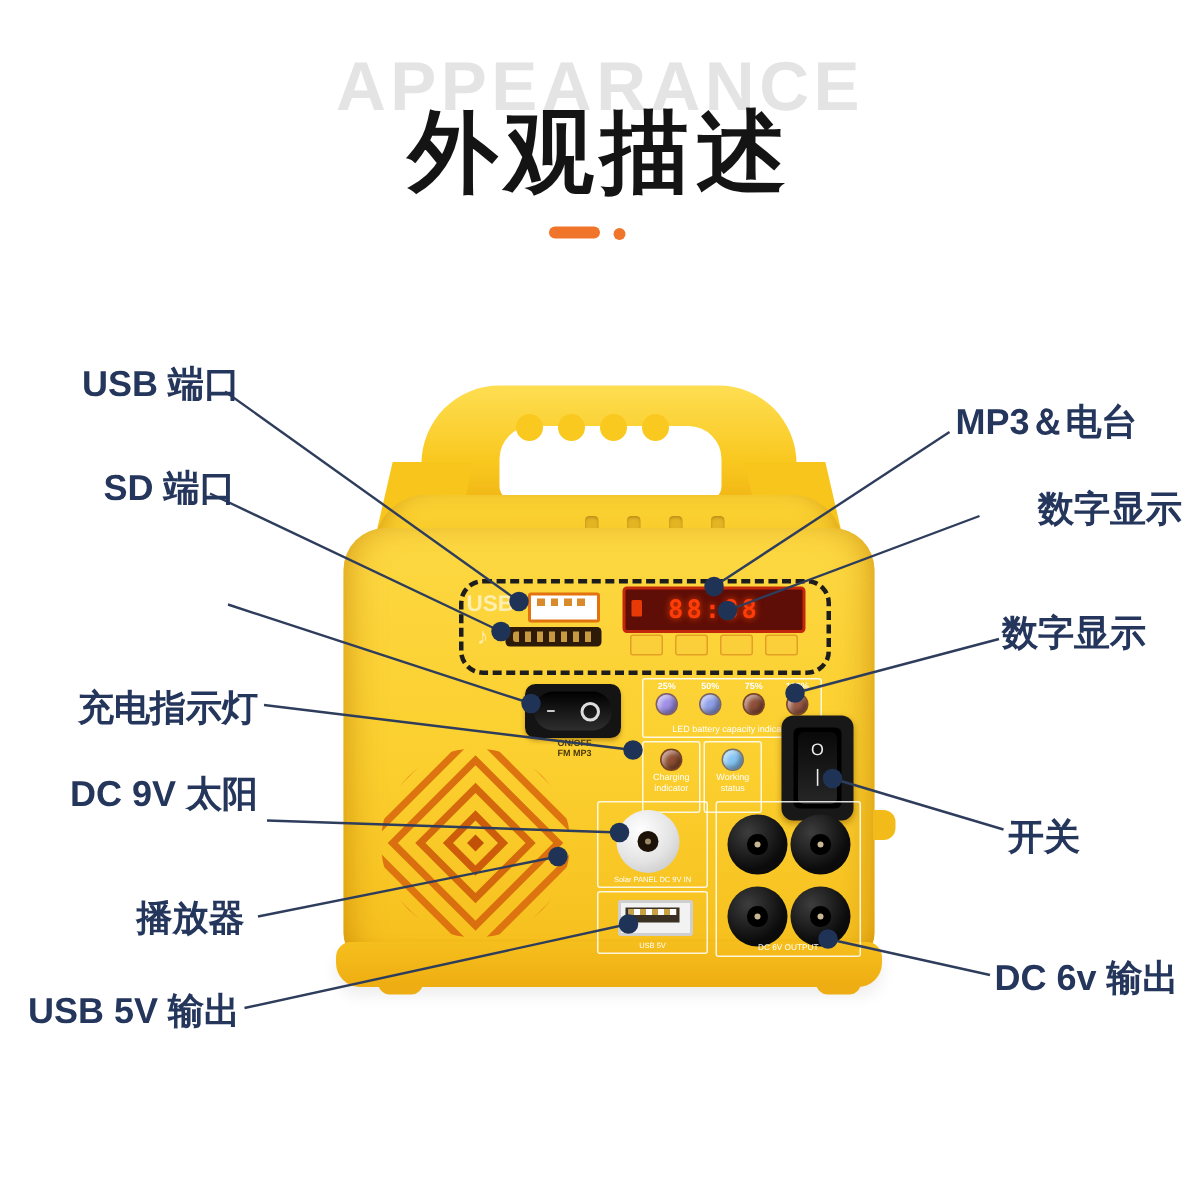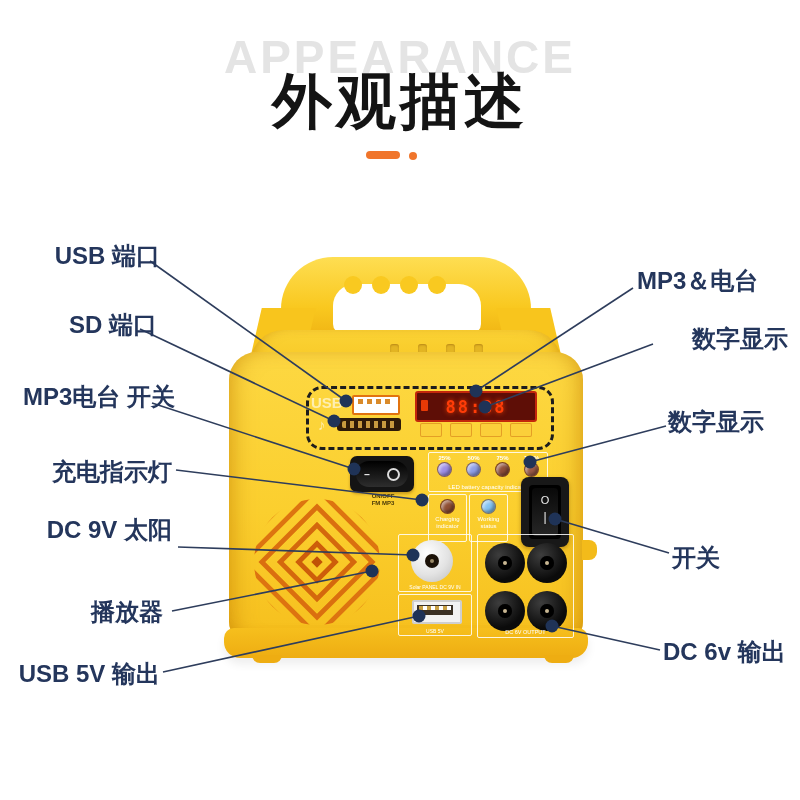--- a/index.html
+++ b/index.html
@@ -299,21 +299,20 @@
         <circle cx="476" cy="391" r="6.5"></circle>
       <circle cx="485" cy="407" r="6.5"></circle>
         <circle cx="530" cy="462" r="6.5"></circle>
       <circle cx="555" cy="519" r="6.5"></circle>
         <circle cx="552" cy="626" r="6.5"></circle>
     </g>
   </svg>
 
   <div class="abs callout rt" style="right:640px;top:240px;">USB 端口</div>
   <div class="abs callout rt" style="right:643px;top:309px;">SD 端口</div>
-  <div class="abs callout rt" style="right:625px;top:381px;">MP3电台 开关</div>
   <div class="abs callout rt" style="right:628px;top:456px;">充电指示灯</div>
   <div class="abs callout rt" style="right:628px;top:516px;line-height:1.2;">
     <div>DC 9V 太阳</div>
   </div>
   <div class="abs callout rt" style="right:637px;top:596px;">播放器</div>
   <div class="abs callout rt" style="right:640px;top:658px;">USB 5V 输出</div>
 
   <div class="abs callout" style="left:637px;top:265px;">MP3＆电台</div>
   <div class="abs callout" style="left:692px;top:323px;">数字显示</div>
   <div class="abs callout" style="left:668px;top:406px;">数字显示</div>

